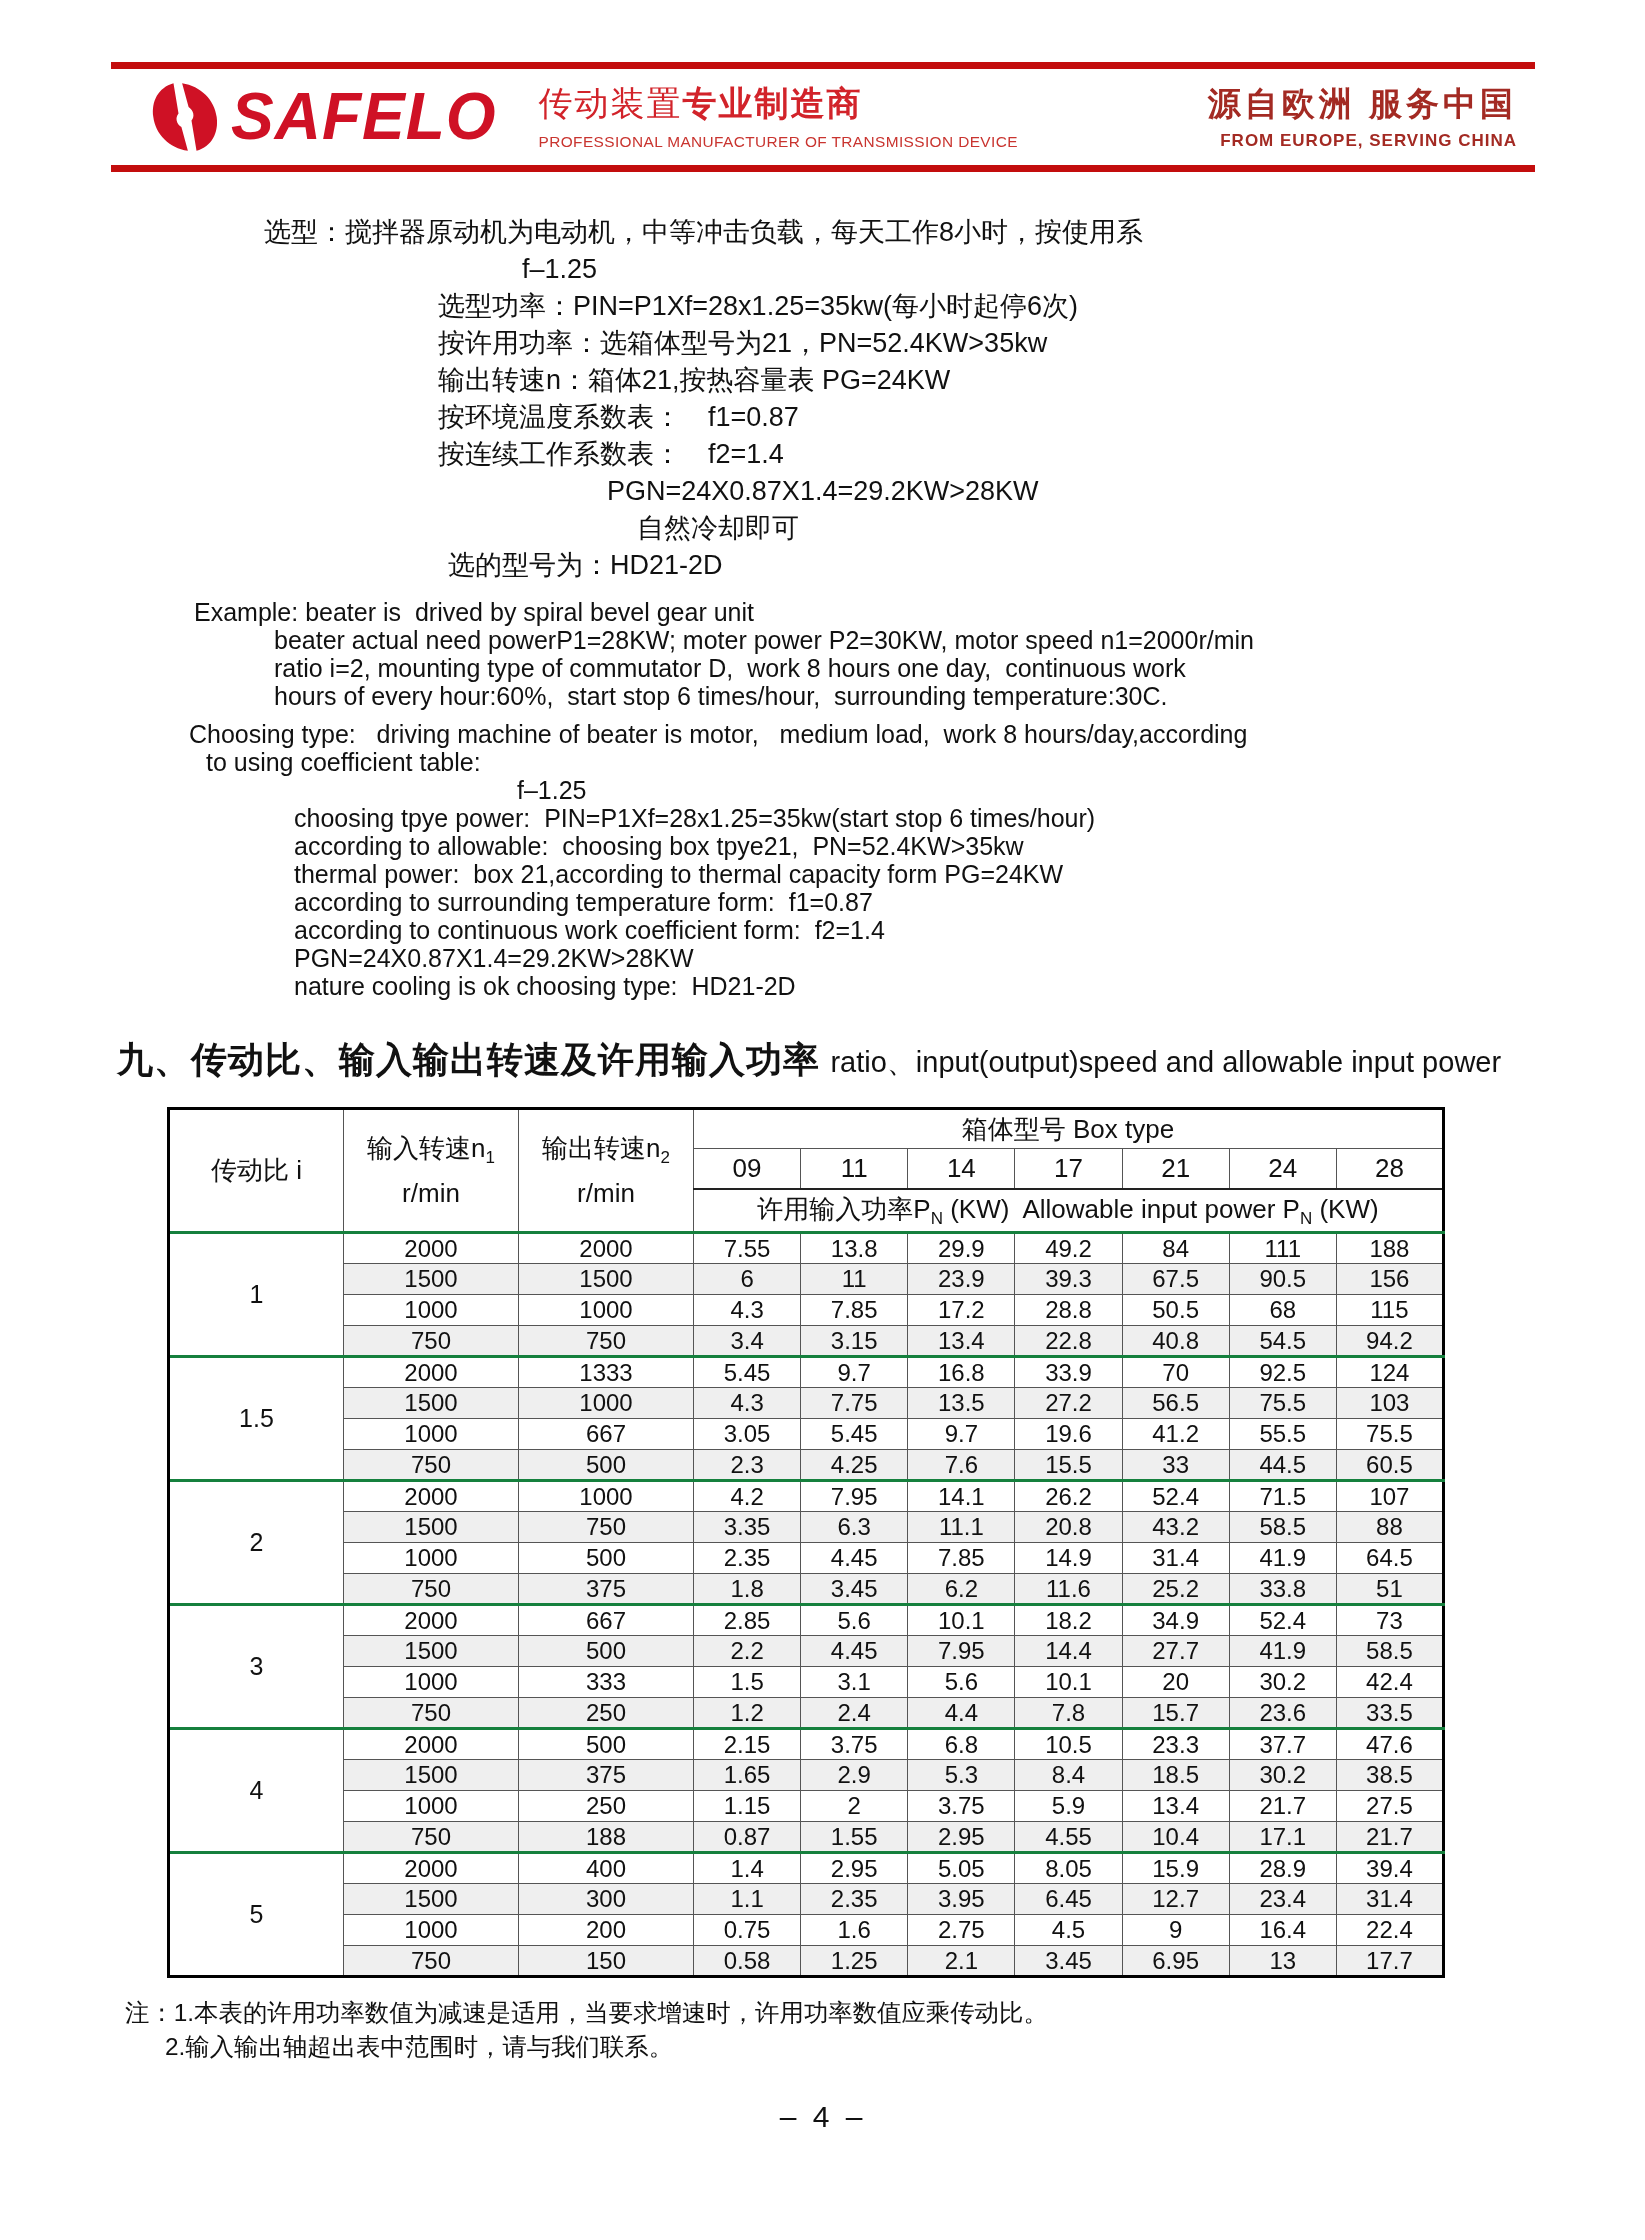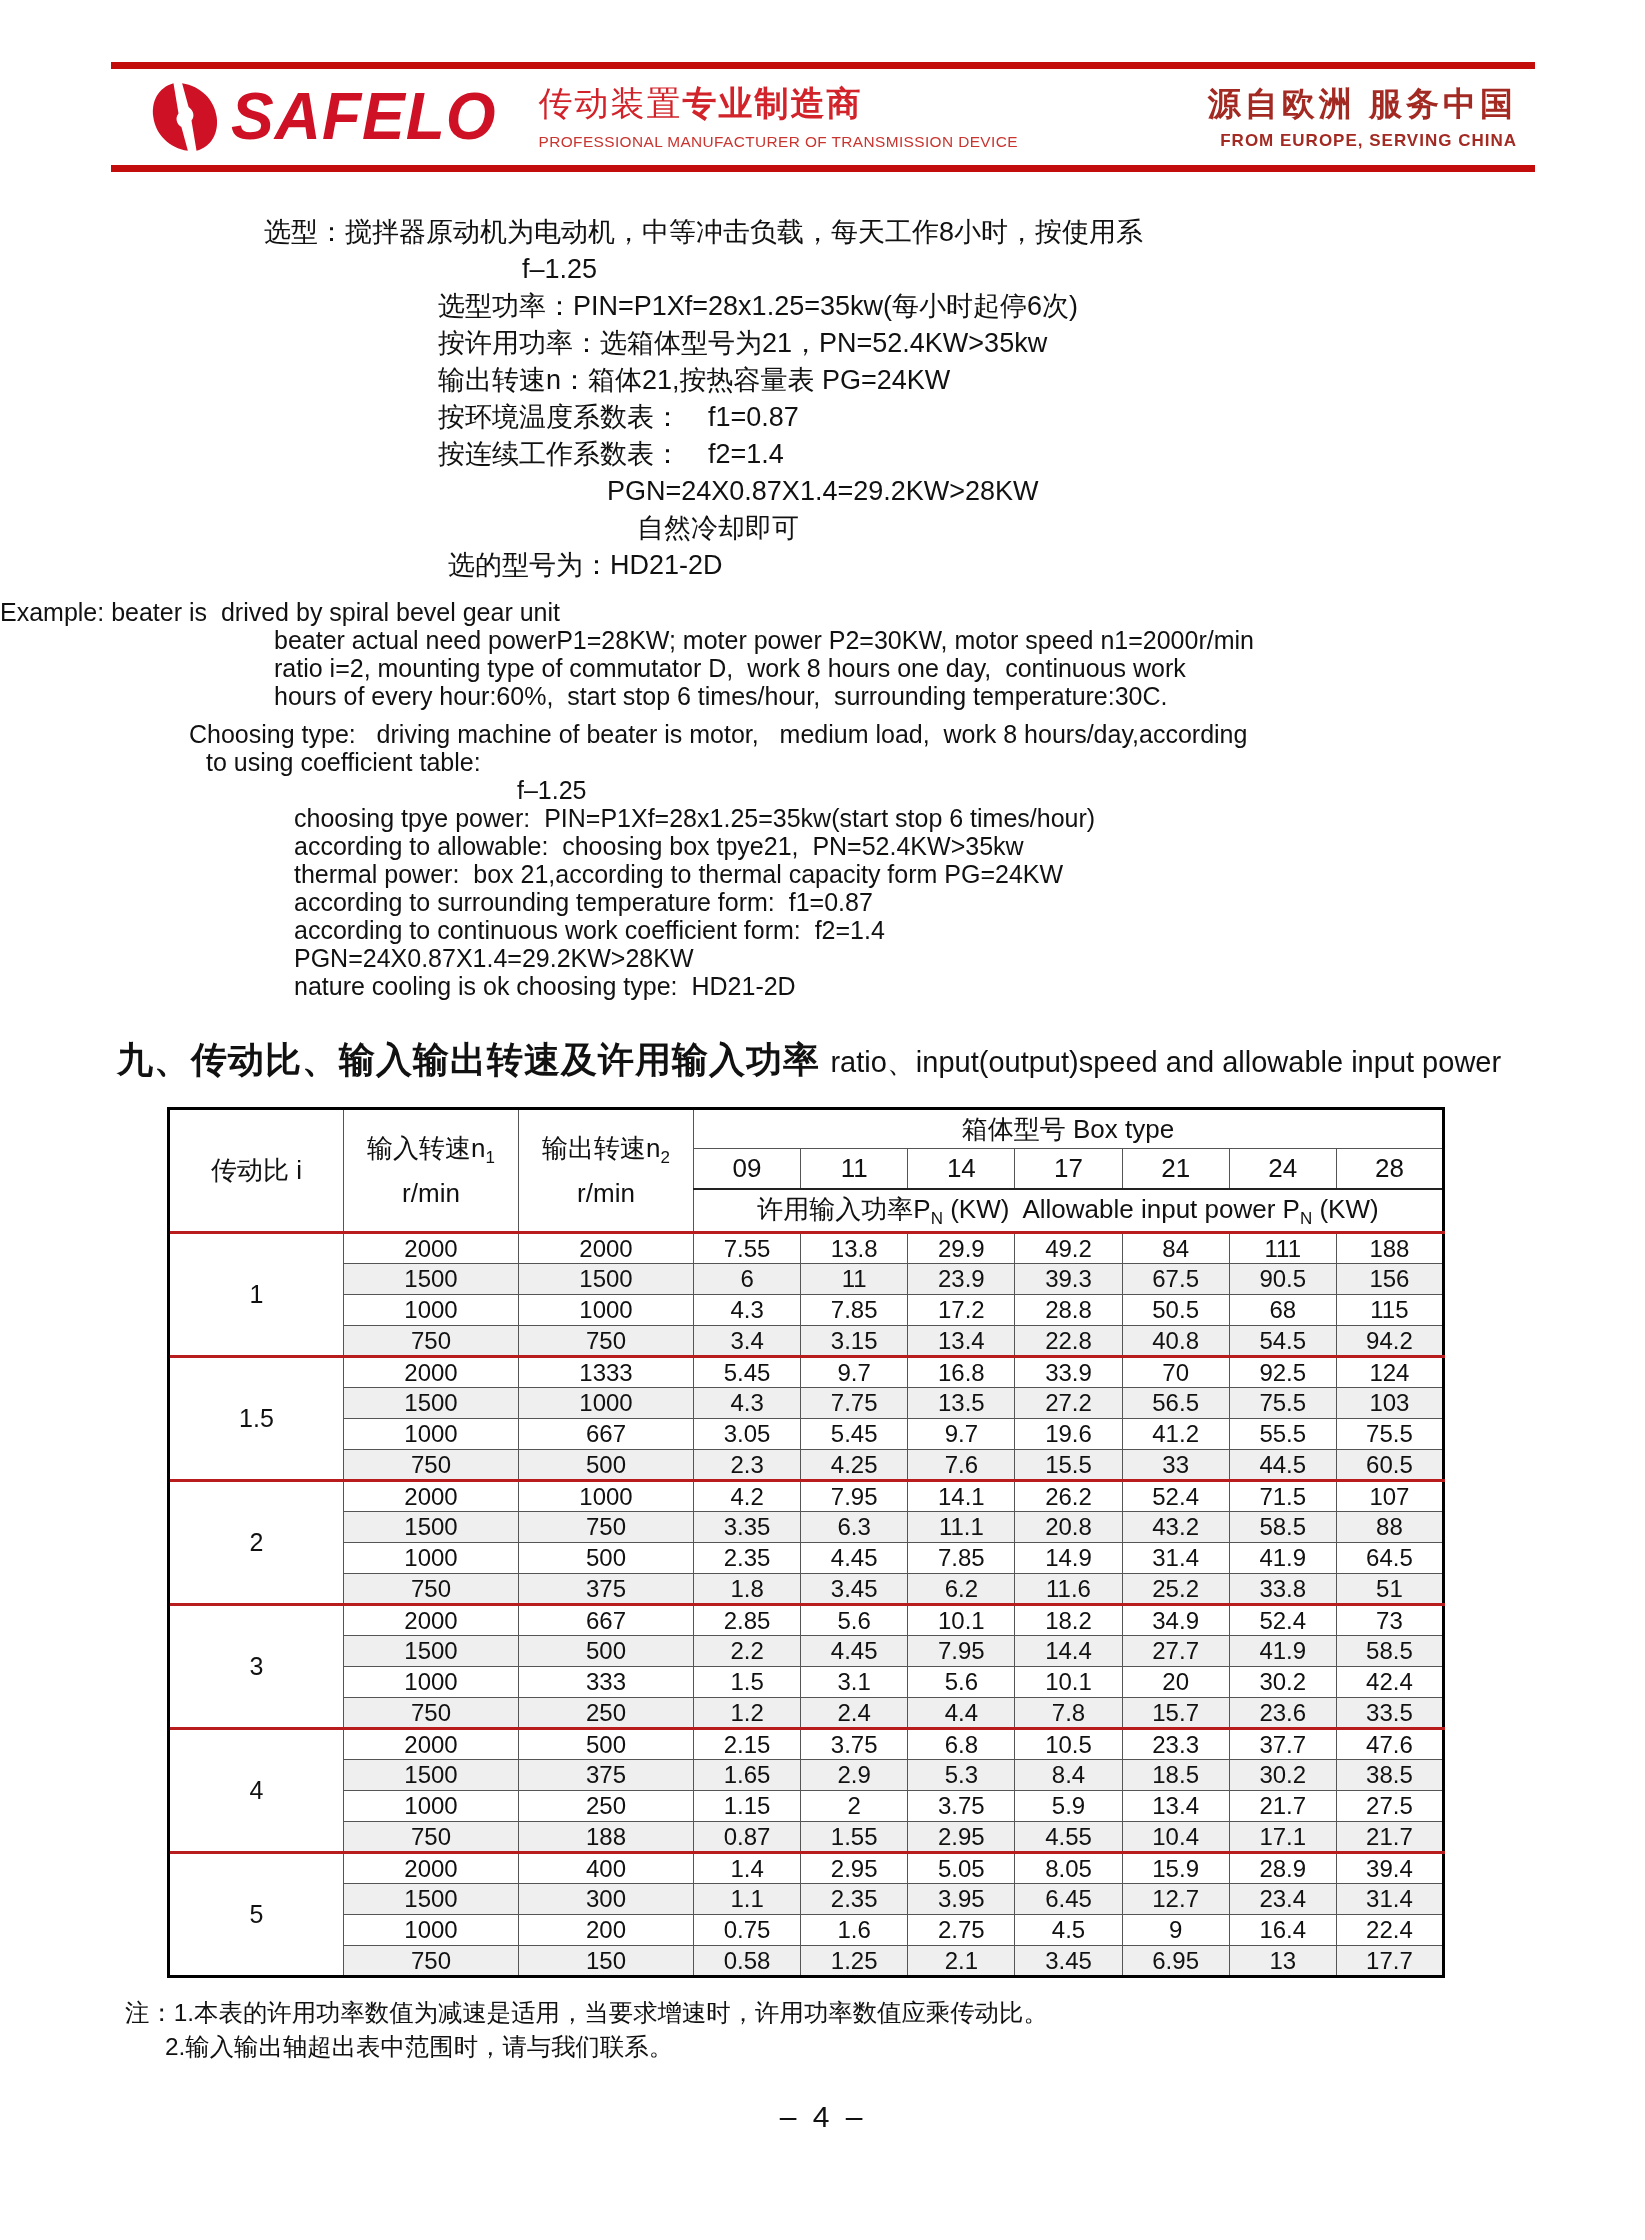--- a/index.html
+++ b/index.html
@@ -31,21 +31,21 @@
   .hdr-right { margin-left: auto; text-align: right; }
   .hdr-right-cn { font-size: 33px; font-weight: bold; color: #a32a23; letter-spacing: 4px; }
   .hdr-right-en { font-size: 17px; font-weight: bold; color: #a32a23; letter-spacing: 1px; margin-top: 4px; }
 
   
   .ln { white-space: pre-wrap; }
   .cn-block { margin-top: 42px; padding-left: 20px; }
   .cn-block .ln { font-size: 27px; line-height: 37px; }
   .en-block { margin-top: 14px; }
   .en-block .ln { font-size: 25px; line-height: 28px; } .pl190 { padding-left: 189px; }
-  .pl195 { } .pl200 { padding-left: 199px; }
+  .pl195 { padding-left: 194px; } .pl200 { padding-left: 199px; }
   .pl245 { padding-left: 244px; } .pl275 { padding-left: 274px; }
   .pl295 { padding-left: 294px; } .pl420 { padding-left: 418px; }
   .pl430 { padding-left: 428px; } .pl505 { padding-left: 502px; }
   .pl520 { padding-left: 517px; } .pl590 { padding-left: 587px; }
   .pl620 { padding-left: 617px; }
   .gap-top { margin-top: 10px; }
 
   
   .section-title { margin: 36px 0 0 117px; }
   .section-title .cn { font-size: 36px; font-weight: bold; letter-spacing: 1px; }
@@ -54,21 +54,21 @@
   
   table.ratio-table {
     border-collapse: collapse; table-layout: fixed;
     margin: 22px 0 0 167px; width: 1278px;
     font-size: 24px; text-align: center;
     border: 3px solid #000;
   }
   .ratio-table td { border: 1px solid #555; padding: 0; height: 31px; background: #fff; }
   .ratio-table tr.alt td { background: #efefef; }
   .ratio-table td.ratio-cell { background: #fff; font-size: 25px; border-left: 3px solid #000; }
-  .ratio-table tr.group-start td { border-top: 3px solid #b91c1c; }
+  .ratio-table tr.group-start td { border-top: 3px solid #15803d; }
   .ratio-table .hdr-a td, .ratio-table .hdr-b td, .ratio-table .hdr-c td {
     font-size: 26px; height: 40px; background: #fff;
   }
   .ratio-table .hdr-b td { border-bottom: 2px solid #222; }
   .ratio-table .hdr-c td { border-bottom: 2px solid #222; height: 44px; }
   .ratio-table .speed-hdr { line-height: 34px; }
   .ratio-table sub { font-size: 17px; }
 
   
   .notes { margin: 18px 0 0 125px; }

